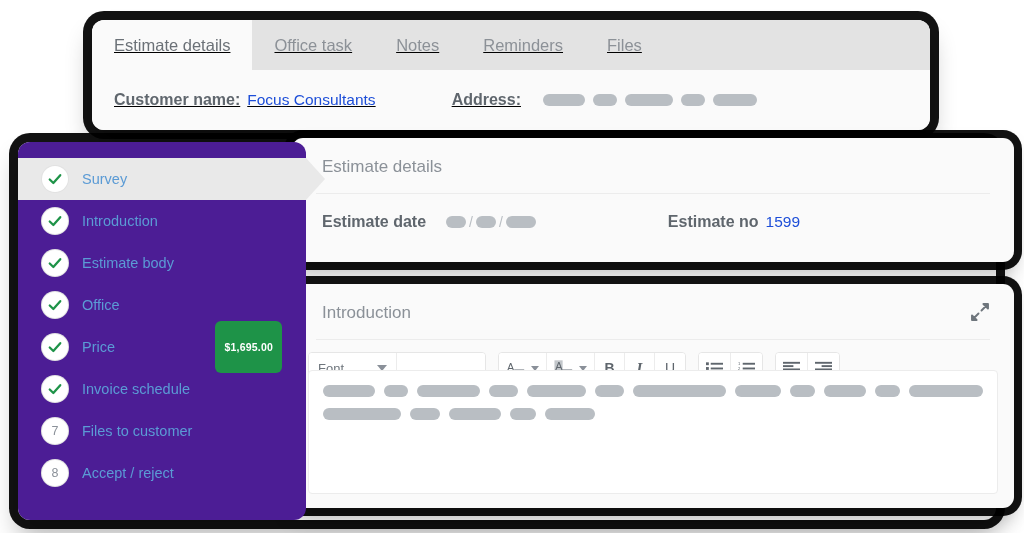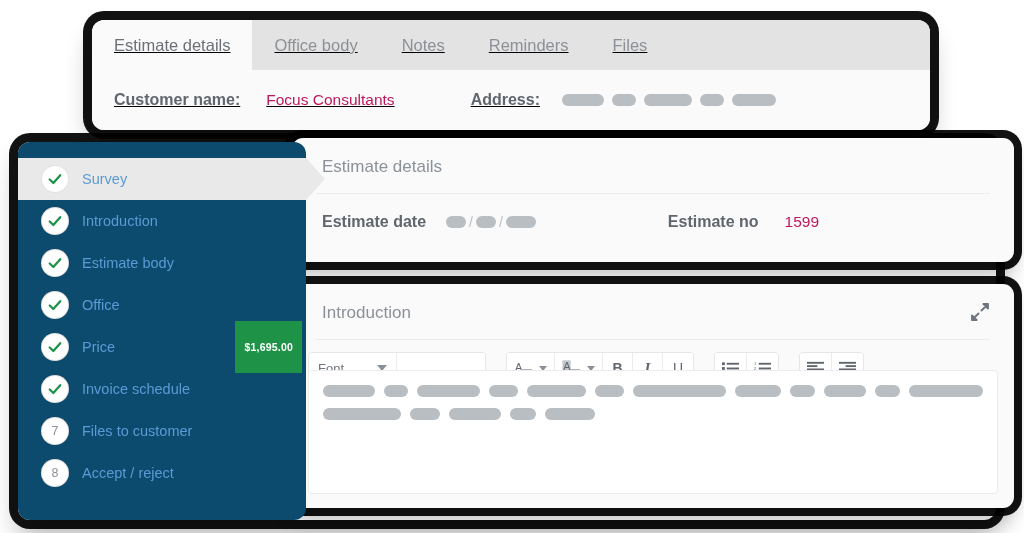--- a/index.html
+++ b/index.html
@@ -23,67 +23,67 @@
   .tabbar{display:flex;align-items:stretch;height:50px;background:#e3e3e3;
     border-top-left-radius:12px;border-top-right-radius:12px;overflow:hidden;}
   .tab{display:flex;align-items:center;padding:0 22px;font-size:16.5px;color:#8c9197;
     white-space:nowrap;background:#e3e3e3;cursor:pointer;}
   .tab.active{background:#fafafa;color:#6b7177;}
   .tabfill{flex:1;background:#e3e3e3;}
 
   
   .custrow{display:flex;align-items:center;height:60px;padding:0 22px;background:#fafafa;}
   .lbl-strong{font-size:16px;font-weight:bold;color:#5f666d;white-space:nowrap;}
-  .val-plain{font-size:15.5px;color:#be185d;margin-left:26px;white-space:nowrap;}
+  .val-plain{font-size:15.5px;color:#1d4ed8;margin-left:7px;white-space:nowrap;}
   .addr-label{margin-left:76px;}
   .bars{display:flex;align-items:center;gap:8px;margin-left:22px;}
 
   
   .bar{height:12px;background:#b9bec3;border-radius:6px;display:inline-block;}
 
   
   .bwrap{position:absolute;inset:0;display:flex;}
-  .sidebar{width:288px;background:#0c4a6e;border-radius:12px 12px 12px 12px;
+  .sidebar{width:288px;background:#4c1d95;border-radius:12px 12px 12px 12px;
     padding-top:16px;position:relative;z-index:3;text-align:right;}
   .rightcol{flex:1;position:relative;}
 
   .srow{display:flex;align-items:center;height:42px;padding-left:24px;position:relative;cursor:pointer;}
   .srow.active{background:#e9e9e9;}
   .srow.active .notch{
     position:absolute;right:-19px;top:0;width:0;height:0;
     border-top:21px solid transparent;border-bottom:21px solid transparent;
     border-left:19px solid #e9e9e9;
   }
   .mark{width:26px;height:26px;border-radius:50%;background:#ffffff;
     box-shadow:0 0 0 1px #e2e2e2;display:flex;align-items:center;
     justify-content:center;flex:0 0 26px;}
   .mark.num{font-size:12.5px;color:#8b9199;font-weight:normal;}
   .check{width:14px;height:14px;display:block;}
   .sname{font-size:14.5px;color:#5b9bd5;margin-left:14px;white-space:nowrap;}
-  .badge{margin-left:auto;margin-right:4px;background:#1e9348;color:#fff;
-    font-size:10.5px;font-weight:bold;border-radius:0;padding:20px 9px;
+  .badge{margin-left:auto;margin-right:24px;background:#1e9348;color:#fff;
+    font-size:10.5px;font-weight:bold;border-radius:6px;padding:20px 9px;
     letter-spacing:.2px;white-space:nowrap;}
 
   
   .panel{position:absolute;background:#fafafa;border-radius:11px;
     box-shadow:0 0 0 8px rgba(0,0,0,.93), 0 10px 20px rgba(0,0,0,.28);}
   #details-panel{left:-14px;top:-4px;right:-18px;height:124px;z-index:1;}
   #editor-panel{left:-14px;top:142px;right:-18px;height:224px;z-index:2;}
 
   .ptitle{font-size:17px;color:#8b9198;padding:19px 0 0 30px;}
   .phead{position:relative;}
   .pdivider{height:1px;background:#ececec;margin:16px 24px 0 24px;}
 
   .drow{display:flex;align-items:center;padding:19px 0 0 30px;}
   .gap{width:132px;}
 
   .expand{position:absolute;right:24px;top:18px;width:20px;height:20px;cursor:pointer;}
 
   
-  .toolbar{display:flex;align-items:center;gap:20px;padding:12px 0 0 16px;}
+  .toolbar{display:flex;align-items:center;gap:12px;padding:12px 0 0 16px;}
   .grp{display:flex;background:#fff;border:1px solid #e6e6e6;border-radius:4px;overflow:hidden;}
   .tbtn{display:flex;align-items:center;justify-content:center;
     height:30px;min-width:30px;border-right:1px solid #ececec;
     background:#fff;cursor:pointer;padding:0 7px;box-sizing:border-box;}
   .tbtn:last-child{border-right:none;}
   .sel{display:flex;align-items:center;justify-content:space-between;
     height:30px;width:88px;padding:0 9px;border-right:1px solid #ececec;
     background:#fff;cursor:pointer;box-sizing:border-box;}
   .sel:last-child{border-right:none;align-items:flex-end;}
   .seltxt{font-size:13px;color:#6e757c;}
@@ -104,21 +104,21 @@
 
 <div class="stage">
 
   <div class="card" id="top-card">
 
     <div class="tabbar">
       <div class="tab active">
           <span>Estimate details</span>
         </div>
       <div class="tab">
-          <span>Office body</span>
+          <span>Office task</span>
         </div>
       <div class="tab">
           <span>Notes</span>
         </div>
       <div class="tab">
           <span>Reminders</span>
         </div>
       <div class="tab">
           <span>Files</span>
         </div>

